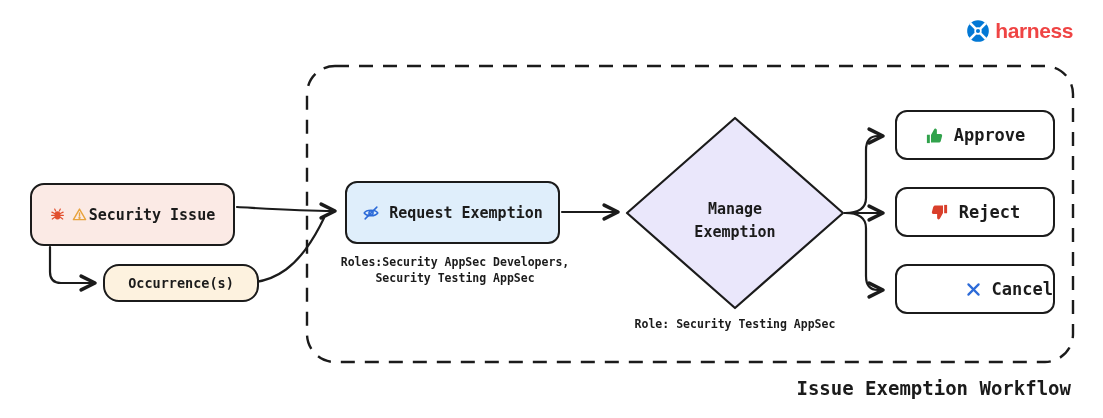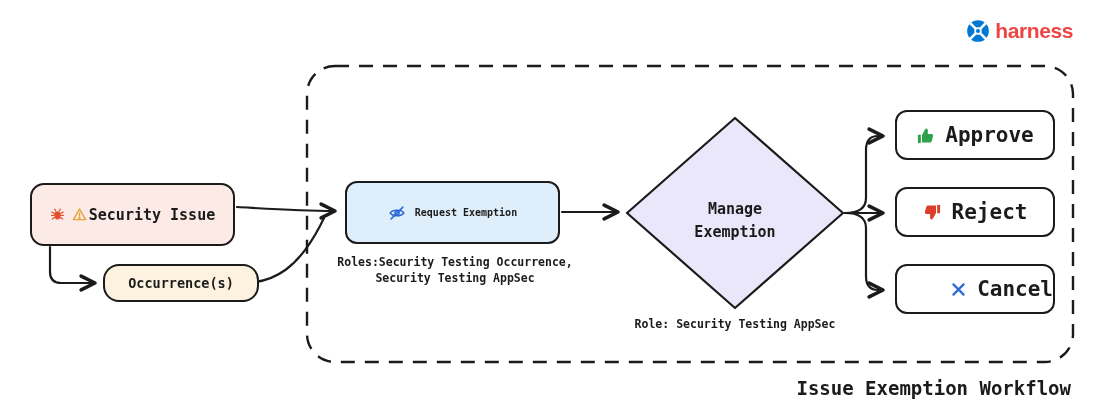--- a/index.html
+++ b/index.html
@@ -15,23 +15,23 @@
   .node .lbl{font-weight:700;}
   .security{left:30px;top:183px;width:205px;height:63px;border-radius:14px;
     background:var(--security_fill,#fbeae5);flex-direction:row;gap:2px;}
   .security .icons{display:flex;gap:7px;align-items:center;}
   .security .lbl{font-size:15px;}
   .occurrence{left:103px;top:264px;width:156px;height:38px;border-radius:16px;
     background:var(--occurrence_fill,#fdf2df);}
   .occurrence .lbl{font-size:13.5px;}
   .request{left:345px;top:181px;width:215px;height:63px;border-radius:12px;
     background:var(--request_fill,#dfeefb);gap:9px;}
-  .request .lbl{font-size:10px;}
+  .request .lbl{font-size:15px;}
   .action{left:895px;width:160px;height:50px;border-radius:12px;background:#fff;gap:10px;}
-  .action .lbl{font-size:21px;}
+  .action .lbl{font-size:17px;}
   .approve{top:110px;}
   .reject{top:187px;}
   .cancel{top:264px;justify-content:flex-end;}
   .note{position:absolute;text-align:center;font-size:11.5px;font-weight:700;line-height:1.4;}
   .roles-note{left:333px;top:254px;width:244px;}
   .role-note{left:613px;top:316px;width:244px;}
   .diamond-label{position:absolute;left:660px;top:198px;width:150px;text-align:center;
     font-size:15px;font-weight:700;line-height:1.5;}
   .workflow-title{position:absolute;right:32px;top:377px;font-size:19px;font-weight:700;}
   .logo{position:absolute;right:30px;top:18px;display:flex;align-items:center;gap:4px;}
@@ -117,21 +117,21 @@
       <svg viewBox="0 0 20 20" width="18" height="18" fill="none" style="stroke:var(--cancel_blue,#2d6bd8)" stroke-width="1.7" stroke-linecap="round">
         <path d="M2.5 10 C5 5.9 15 5.9 17.5 10 C15 14.1 5 14.1 2.5 10 Z"></path>
         <circle cx="10" cy="10" r="2.3"></circle>
         <line x1="3.5" y1="16.5" x2="16.5" y2="3.5"></line>
       </svg>
     </span>
     <span class="lbl">Request Exemption</span>
   </div>
 
   <div class="note roles-note">
-    <div>Roles:Security Testing Occurrence,</div>
+    <div>Roles:Security AppSec Developers,</div>
     <div>Security Testing AppSec</div>
   </div>
 
   <div class="diamond-label">
     <div>Manage</div>
     <div>Exemption</div>
   </div>
 
   <div class="note role-note">Role: Security Testing AppSec</div>
 

